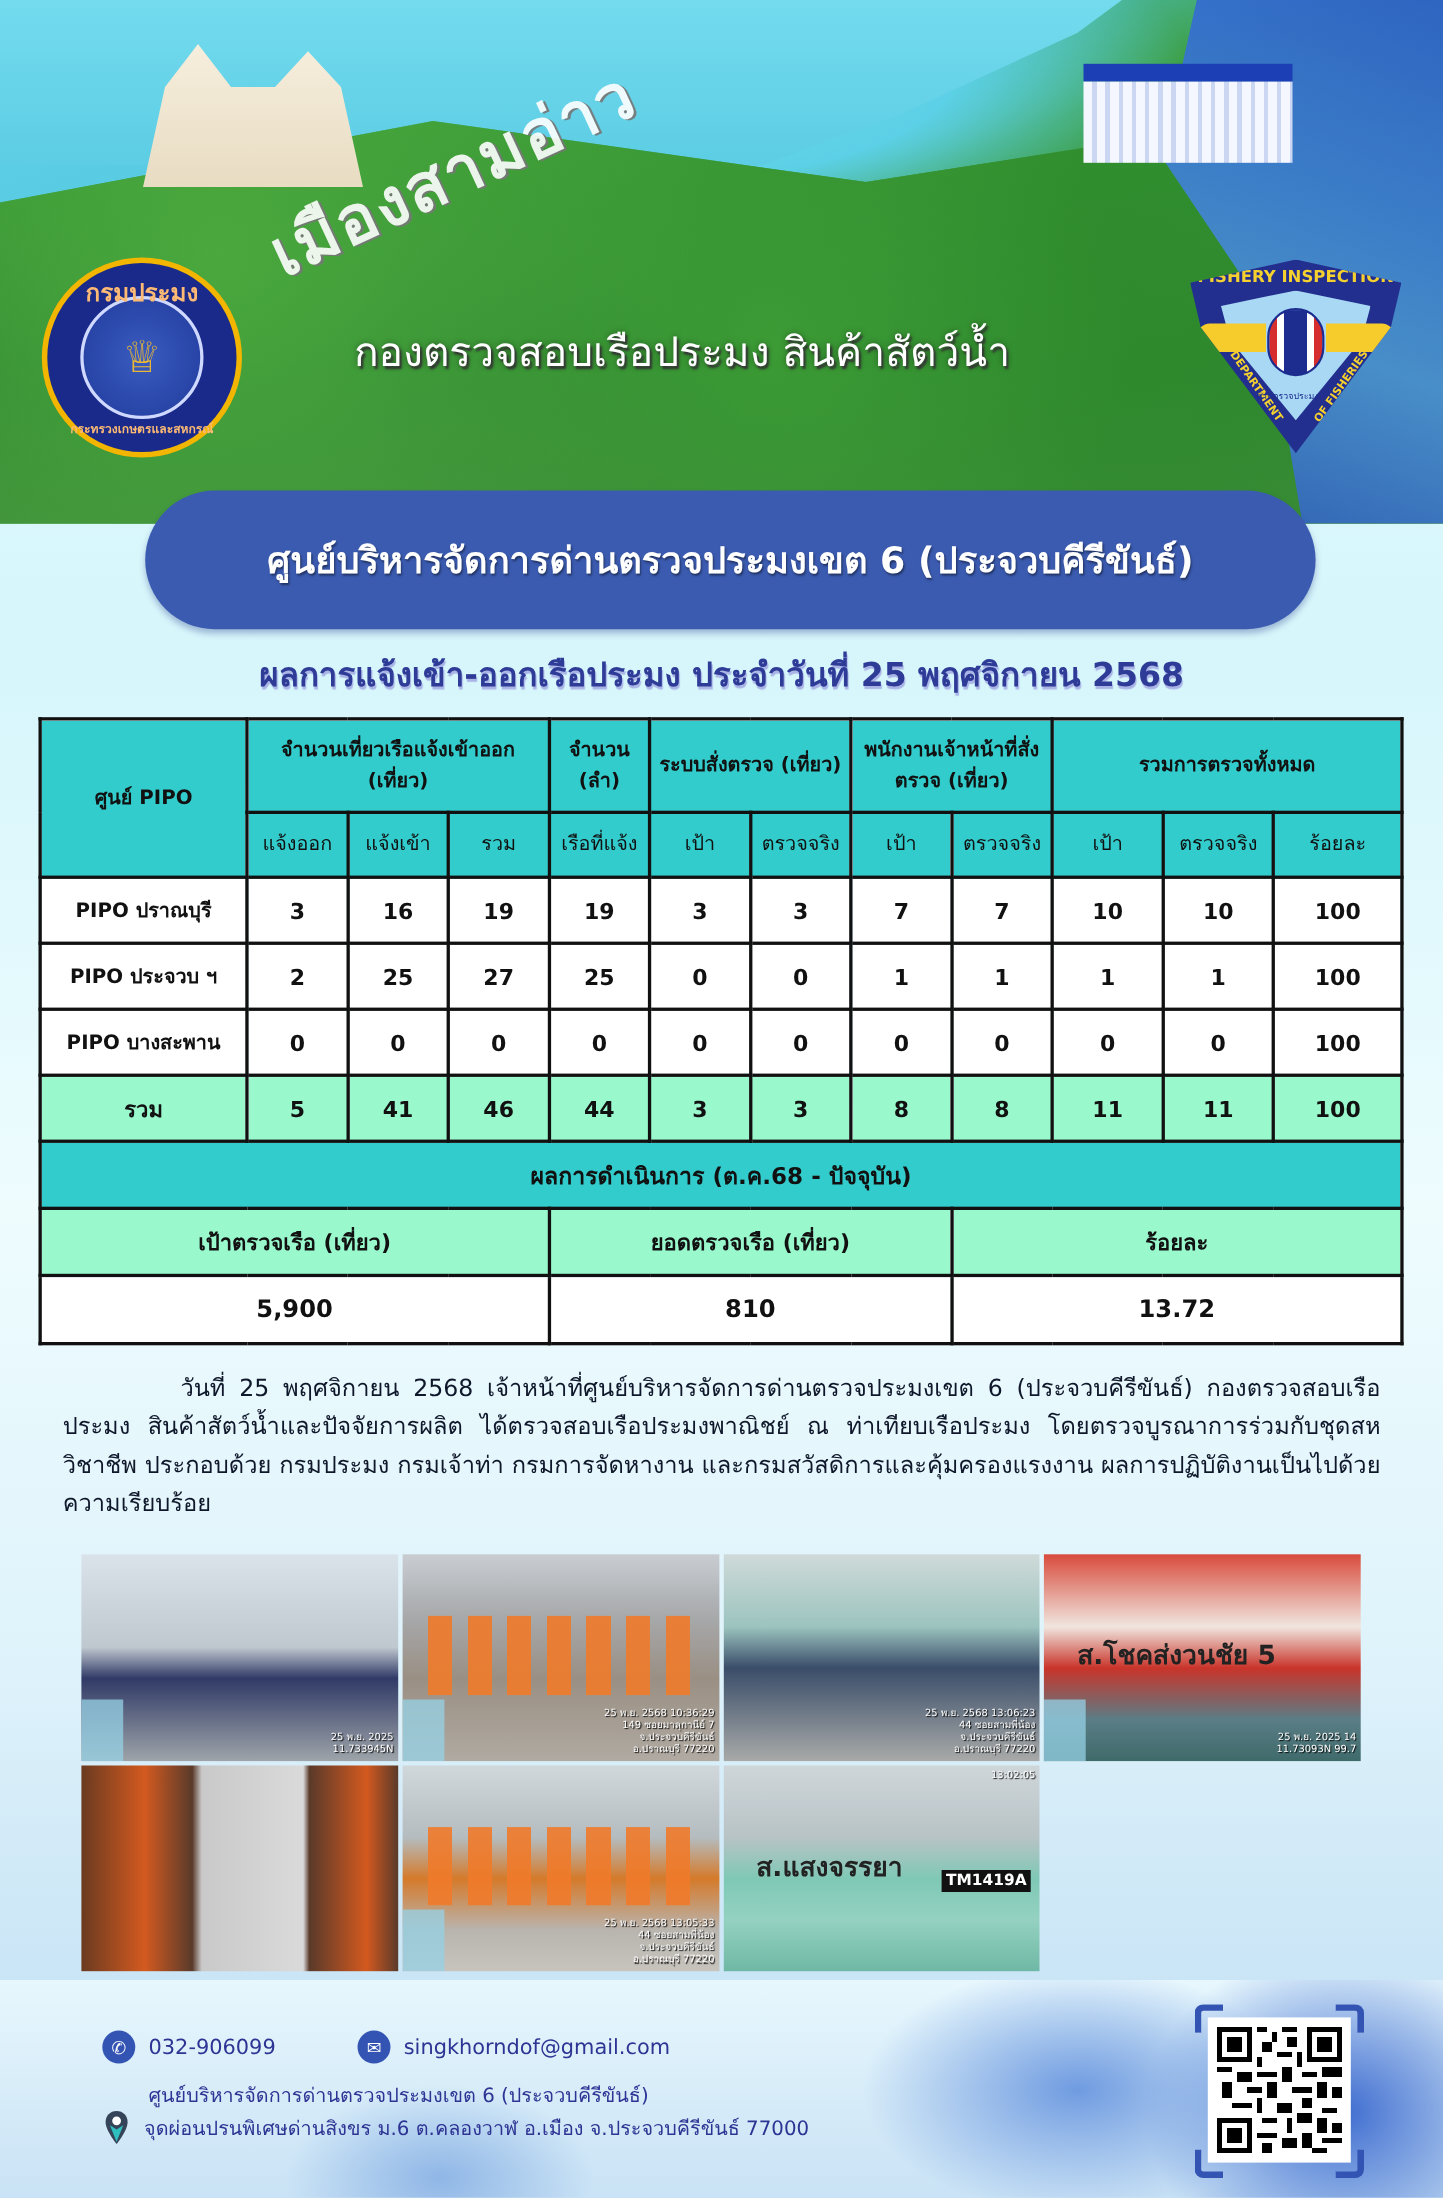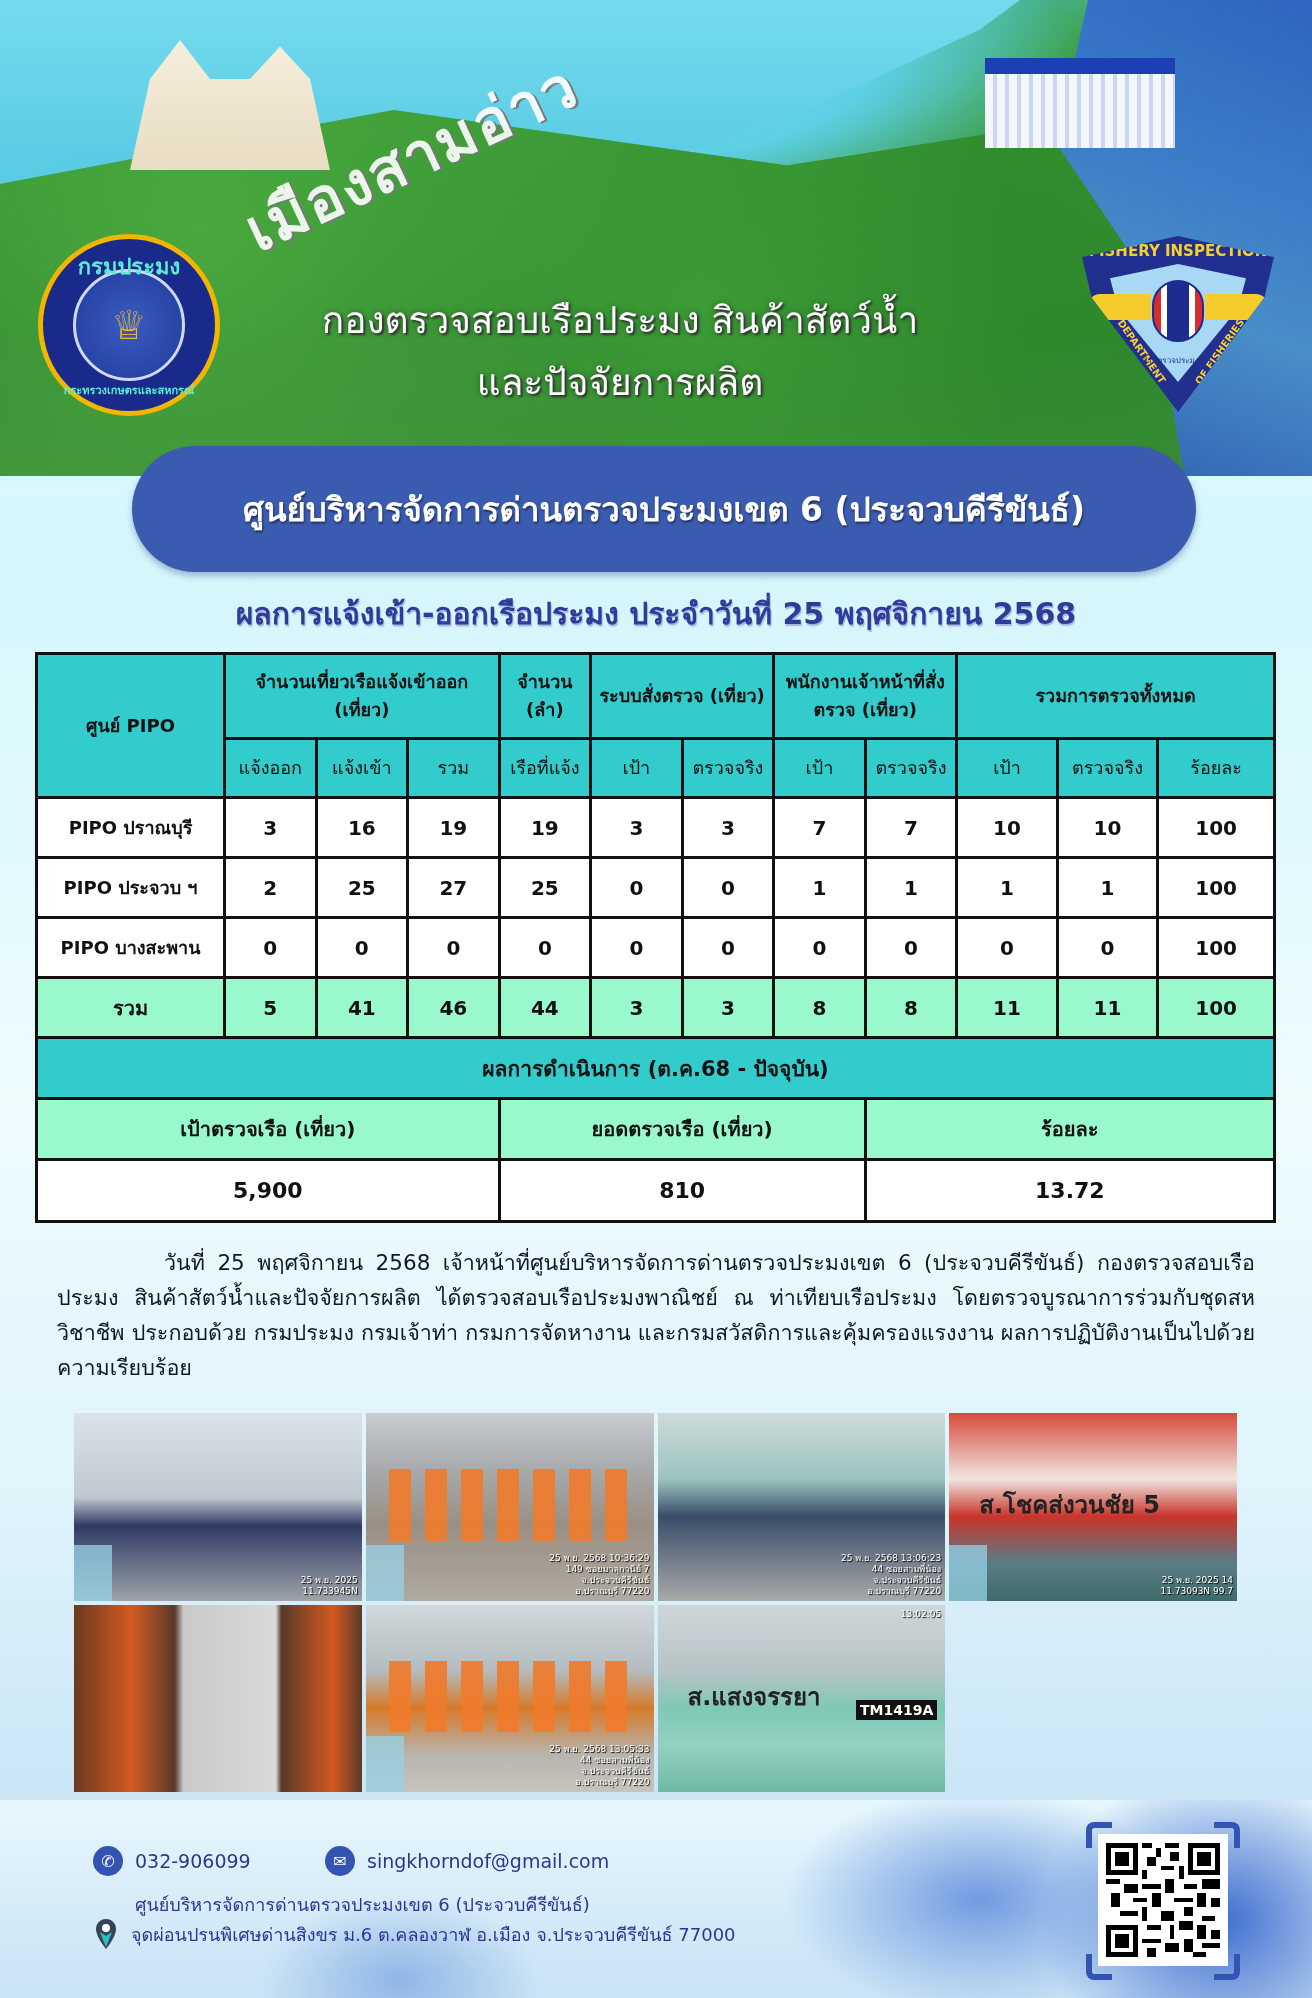--- a/index.html
+++ b/index.html
@@ -60,21 +60,21 @@
     position: absolute; left: 38px; top: 234px; width: 182px; height: 182px; border-radius: 50%;
     background: #1a2a8a; border: 5px solid #f2b500;
     display: flex; align-items: center; justify-content: center;
   }
   .logo-left .inner {
     width: 112px; height: 112px; border-radius: 50%; background: radial-gradient(circle, #3a5cc0 0%, #203a9c 100%);
     border: 3px solid #cfd9ff; display:flex; align-items:center; justify-content:center;
     color:#e9b733; font-size:40px;
   }
   .logo-left .ring-top, .logo-left .ring-bot {
-    position: absolute; left: 0; width: 100%; text-align: center; color: #5eead4; font-weight: bold;
+    position: absolute; left: 0; width: 100%; text-align: center; color: #fdba74; font-weight: bold;
   }
   .logo-left .ring-top { top: 10px; font-size: 22px; }
   .logo-left .ring-bot { bottom: 12px; font-size: 11px; }
   .logo-right {
     position: absolute; left: 1082px; top: 236px; width: 192px; height: 176px;
     background: #232f8f;
     clip-path: polygon(0 12%, 50% 0, 100% 12%, 95% 35%, 50% 100%, 5% 35%);
   }
   .logo-right .shield {
     position: absolute; left: 28px; top: 28px; width: 136px; height: 118px; background: #a9d8f5;
@@ -229,21 +229,20 @@
   <div class="sign">เมืองสามอ่าว</div>
 
   <div class="logo-left">
     <div class="ring-top">กรมประมง</div>
     <div class="inner">♕</div>
     <div class="ring-bot">กระทรวงเกษตรและสหกรณ์</div>
   </div>
 
   <div class="hero-title">
     <div>กองตรวจสอบเรือประมง สินค้าสัตว์น้ำ</div>
-    <div>และปัจจัยการผลิต</div>
   </div>
 
   <div class="logo-right">
     <div class="shield"></div>
     <div class="wings"></div>
     <div class="emblem"></div>
     <div class="txt-top">FISHERY INSPECTION</div>
     <div class="txt-l">DEPARTMENT</div>
     <div class="txt-r">OF FISHERIES</div>
     <div class="txt-mid">ด่านตรวจประมง</div>

